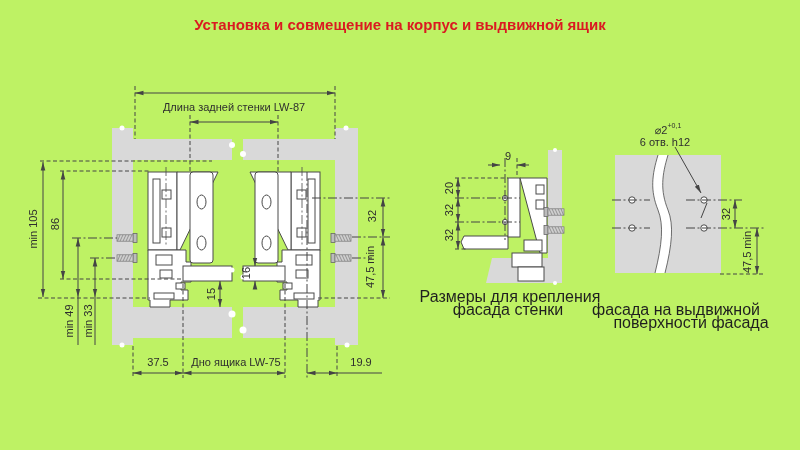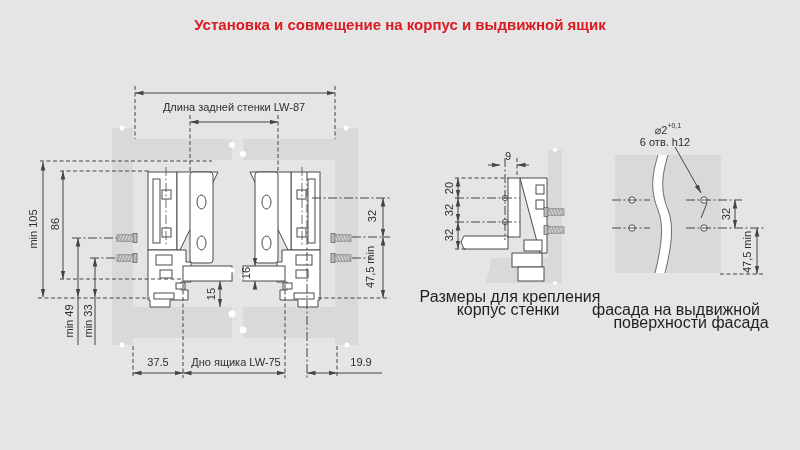--- a/index.html
+++ b/index.html
@@ -1,16 +1,16 @@
 <!DOCTYPE html>
 <html><head>
 <meta charset="utf-8">
 <style>
   html,body{margin:0;padding:0;background:#fff;}
-  #stage{position:relative;width:800px;height:450px;background:#e5e5e5;overflow:hidden;
+  #stage{position:relative;width:800px;height:450px;background:#bef264;overflow:hidden;
          font-family:"Liberation Sans",sans-serif;}
   .title{position:absolute;left:0;right:0;top:16px;text-align:center;
          font-size:15px;font-weight:bold;color:#da1a21;}
   .lbl{position:absolute;font-size:11px;color:#2e2e2e;white-space:nowrap;
        transform:translate(-50%,-50%);line-height:1;}
   .rot{transform:translate(-50%,-50%) rotate(-90deg);}
   .cap{font-size:16px;color:#1f1f1f;}
   sup.tol{font-size:7px;vertical-align:6px;}
   svg{position:absolute;left:0;top:0;}
   .g{fill:#d9d9d9;stroke:none;}
@@ -197,21 +197,21 @@
   <span class="lbl rot" style="left:370px;top:267px">47,5 min</span>
   <span class="lbl" style="left:158px;top:362px">37.5</span>
   <span class="lbl" style="left:236px;top:362px">Дно ящика  LW-75</span>
   <span class="lbl" style="left:361px;top:362px">19.9</span>
 
   <span class="lbl" style="left:508px;top:156px">9</span>
   <span class="lbl rot" style="left:449px;top:188px">20</span>
   <span class="lbl rot" style="left:449px;top:210px">32</span>
   <span class="lbl rot" style="left:449px;top:235px">32</span>
   <span class="lbl cap" style="left:510px;top:297px">Размеры для крепления</span>
-  <span class="lbl cap" style="left:508px;top:310px">корпус стенки</span>
+  <span class="lbl cap" style="left:508px;top:310px">фасада стенки</span>
 
   <span class="lbl" style="left:668px;top:129px"><span>⌀2</span><sup class="tol">+0,1</sup></span>
   <span class="lbl" style="left:665px;top:142px">6 отв. h12</span>
   <span class="lbl rot" style="left:726px;top:214px">32</span>
   <span class="lbl rot" style="left:747px;top:252px">47,5 min</span>
   <span class="lbl cap" style="left:676px;top:310px">фасада на выдвижной</span>
   <span class="lbl cap" style="left:691px;top:323px">поверхности фасада</span>
 
 </div>
 

